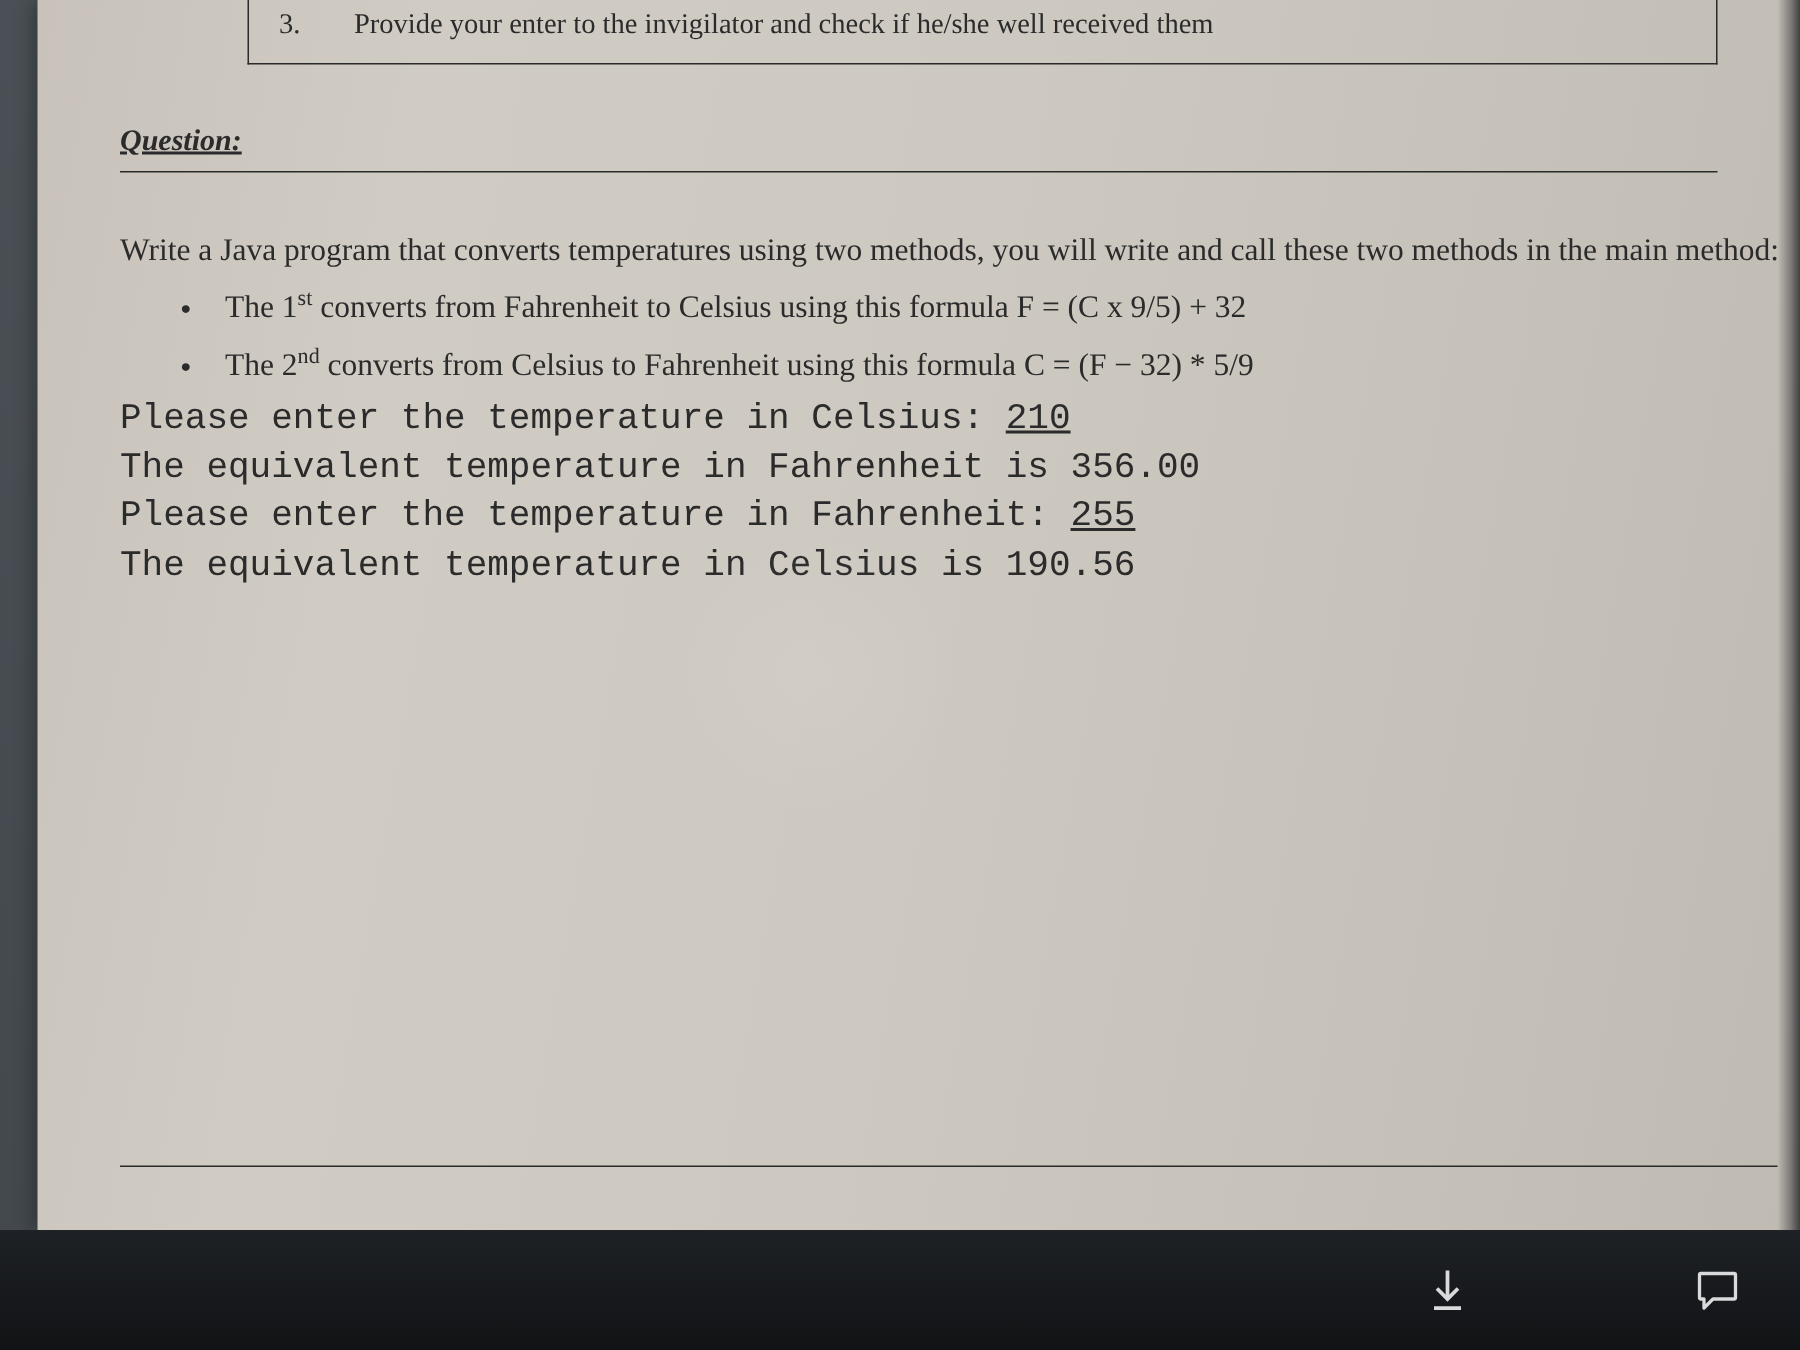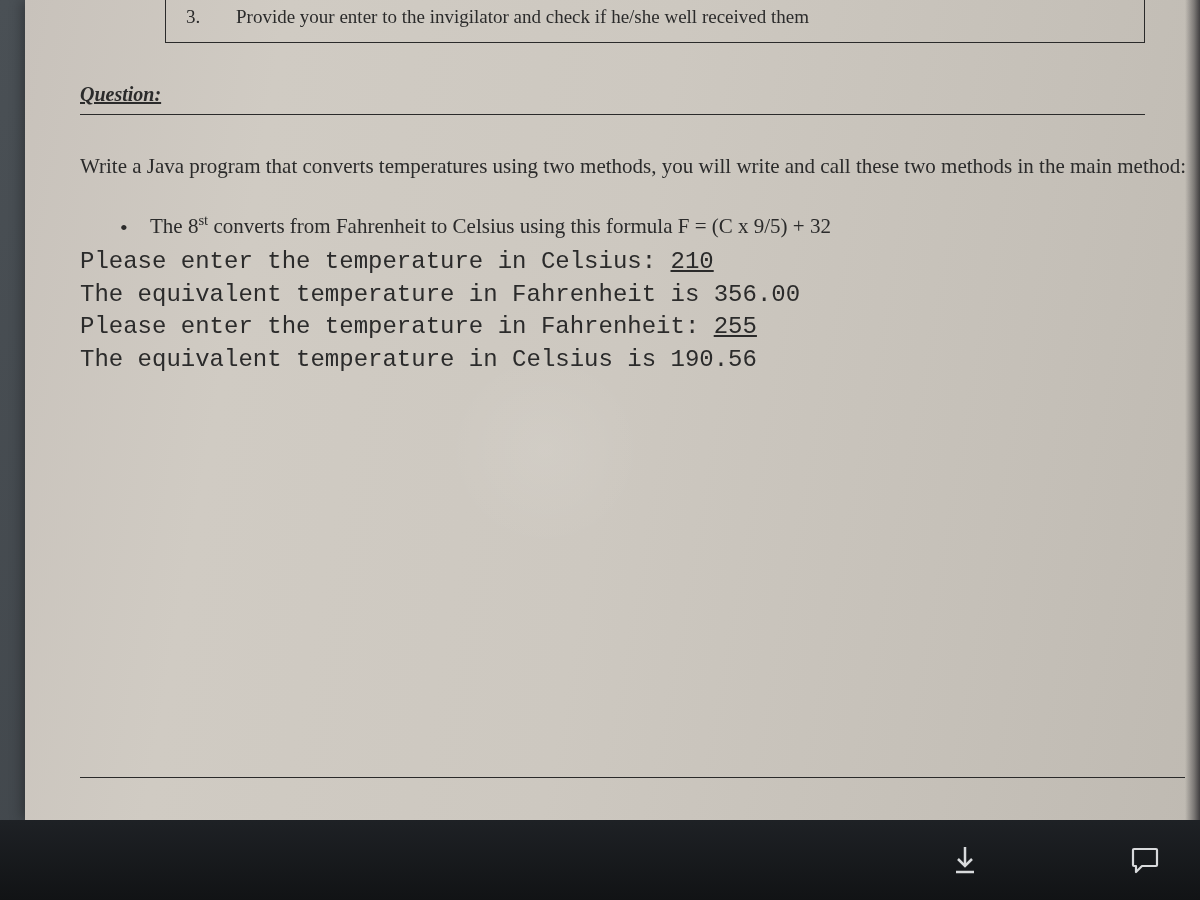--- a/index.html
+++ b/index.html
@@ -59,21 +59,21 @@
       padding-right: 40px;
     }
     .content {
       margin: 35px 0 0 55px;
       padding-right: 0;
       color: #2b2b2b;
     }
     .intro {
       font-size: 21px;
       line-height: 1.55;
-      margin-bottom: 24px;
+      margin-bottom: 2px;
     }
     .bullets {
       list-style: none;
       margin: 0 0 0 40px;
     }
     .bullets li {
       font-size: 21px;
       line-height: 1.9;
       position: relative;
       padding-left: 30px;
@@ -162,21 +162,22 @@
   </div>
 
   <div class="question-row">
     <span class="question-label">Question:</span>
   </div>
 
   <div class="content">
     <p class="intro">Write a Java program that converts temperatures using two methods, you will write and call these two methods in the main method:</p>
 
     <ul class="bullets">
-      <li><span>The 8</span><sup>st</sup><span> converts from Fahrenheit to Celsius using this formula F  =  (C x 9/5)  +  32</span></li>
+      <li><span>The 1</span><sup>st</sup><span> converts from Fahrenheit to Celsius using this formula F  =  (C x 9/5)  +  32</span></li>
+      <li><span>The 2</span><sup>nd</sup><span> converts from Celsius to Fahrenheit using this formula  C  =  (F  −  32)  *  5/9</span></li>
     </ul>
 
 
     <div class="code"><span>Please enter the temperature in Celsius: </span><u>210</u>
 <span>The equivalent temperature in Fahrenheit is 356.00</span>
 <span>Please enter the temperature in Fahrenheit: </span><u>255</u>
 <span>The equivalent temperature in Celsius is 190.56</span></div>
   </div>
 
   <div class="bottom-line"></div>

